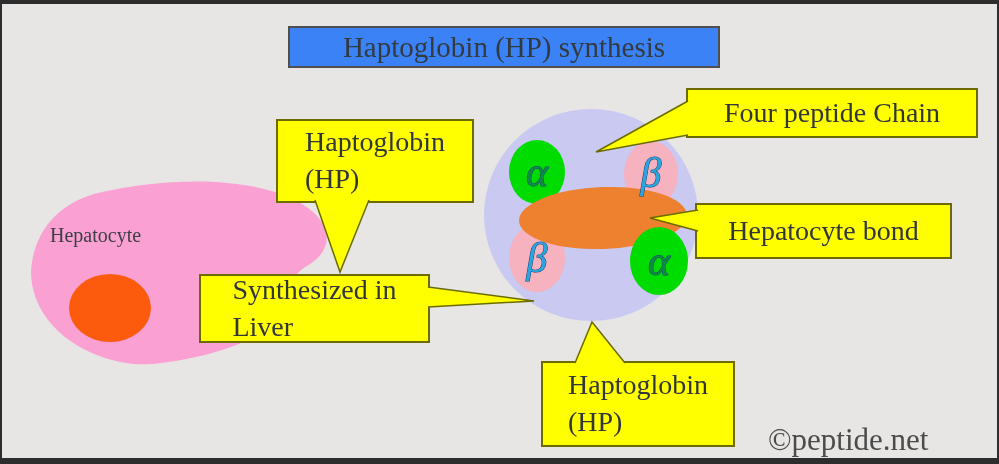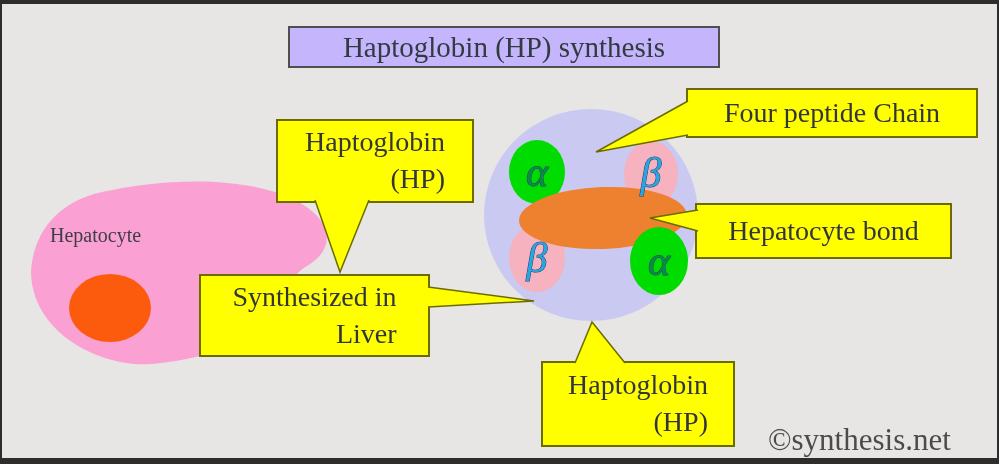--- a/index.html
+++ b/index.html
@@ -17,40 +17,40 @@
   }
   .layer{position:absolute;left:0;top:0;width:999px;height:464px;}
   .no-events{pointer-events:none;}
   .label-box{
     position:absolute;
     box-sizing:border-box;
     background:#ffff00;
     border:2px solid #6b6b00;
     color:#32363b;
     display:flex;align-items:center;justify-content:center;
-    text-align:right;
+    text-align:left;
     font-size:28px;line-height:1.32;
     white-space:pre-line;
     z-index:2;
   }
   .title-box{
     position:absolute;
     left:286px;top:22px;width:432px;height:42px;
     box-sizing:border-box;
-    background:#c4b5fd;
+    background:#3b82f6;
     border:2px solid #4f4f4f;
     color:#333a40;
     display:flex;align-items:center;justify-content:center;
     font-size:29px;
     z-index:2;
   }
   .box-four-peptide{left:684px;top:84px;width:292px;height:50px;}
   .box-disulphide{left:693px;top:199px;width:257px;height:56px;}
   .box-hp-top{left:274px;top:115px;width:198px;height:84px;}
-  .box-synthesized{left:197px;top:270px;width:231px;height:83px;}
+  .box-synthesized{left:197px;top:270px;width:231px;height:69px;}
   .box-hp-bottom{left:539px;top:357px;width:194px;height:86px;}
   .cell-label{
     position:absolute;left:48px;top:220px;
     color:#3a3f46;font-size:20px;z-index:1;
   }
   .watermark{
     position:absolute;left:766px;top:418px;
     color:#4b4b4b;font-size:31px;z-index:2;
   }
   .chain-letter{
@@ -118,15 +118,15 @@
 (HP)</div>
 
   <svg class="layer pointer-layer no-events" width="999" height="464" viewBox="0 0 999 464">
     <path d="M313 196 L338 268 L367 196" fill="#ffff00" stroke="#6b6b00" stroke-width="1.5"></path>
     <path d="M686 131 L594 148 L686 97" fill="#ffff00" stroke="#6b6b00" stroke-width="1.5"></path>
     <path d="M696 227 L648 214 L696 206" fill="#ffff00" stroke="#6b6b00" stroke-width="1.5"></path>
     <path d="M426 303 L532 297 L426 283" fill="#ffff00" stroke="#6b6b00" stroke-width="1.5"></path>
     <path d="M573 359 L590 318 L623 359" fill="#ffff00" stroke="#6b6b00" stroke-width="1.5"></path>
   </svg>
 
-  <div class="watermark">©synthesis.net</div>
+  <div class="watermark">©peptide.net</div>
 
 </div>
 
 </body></html>

